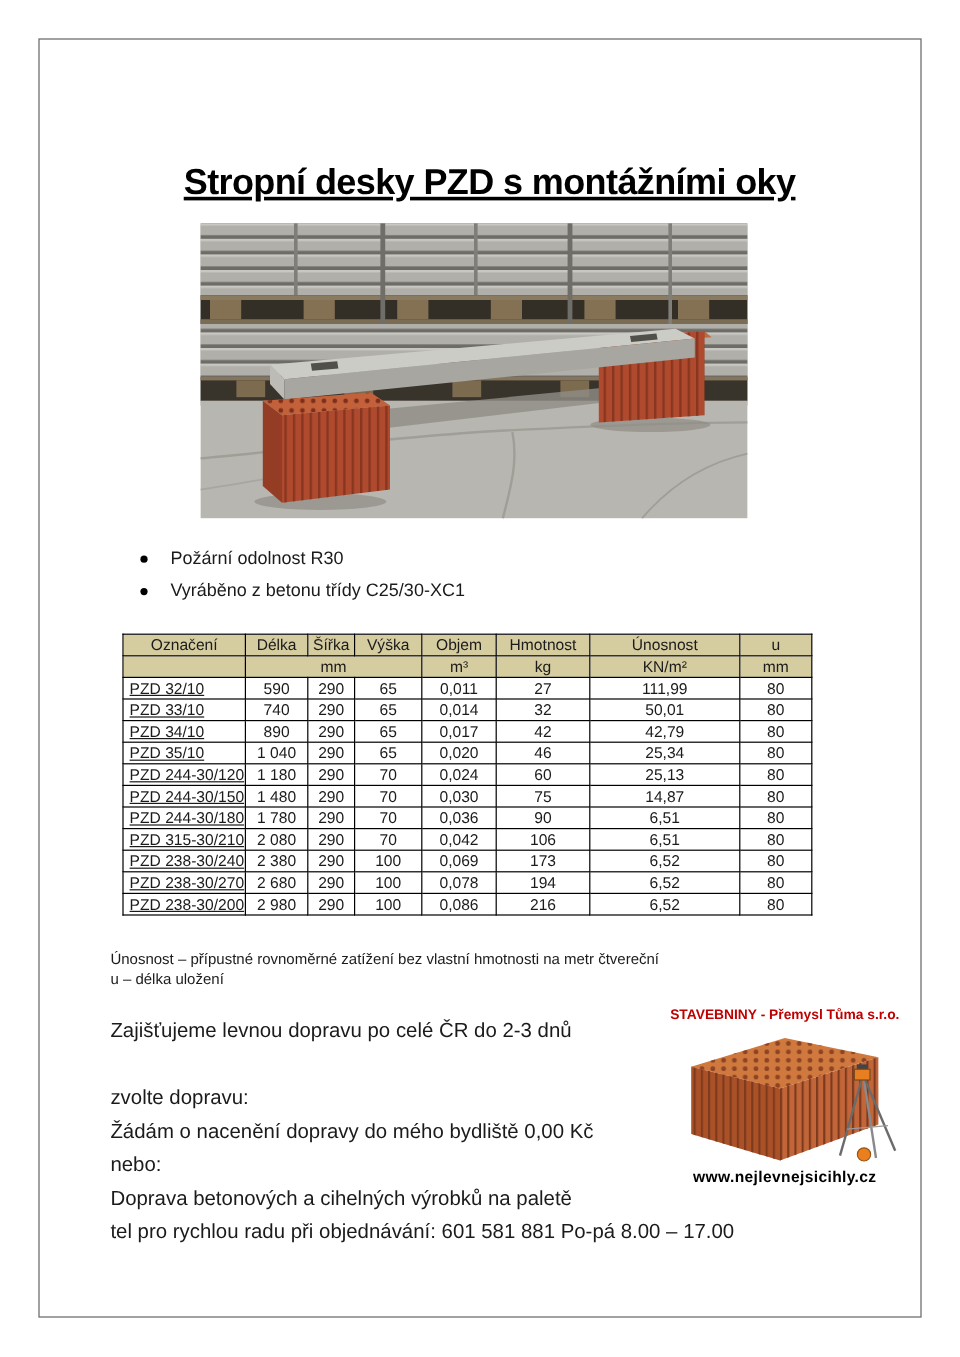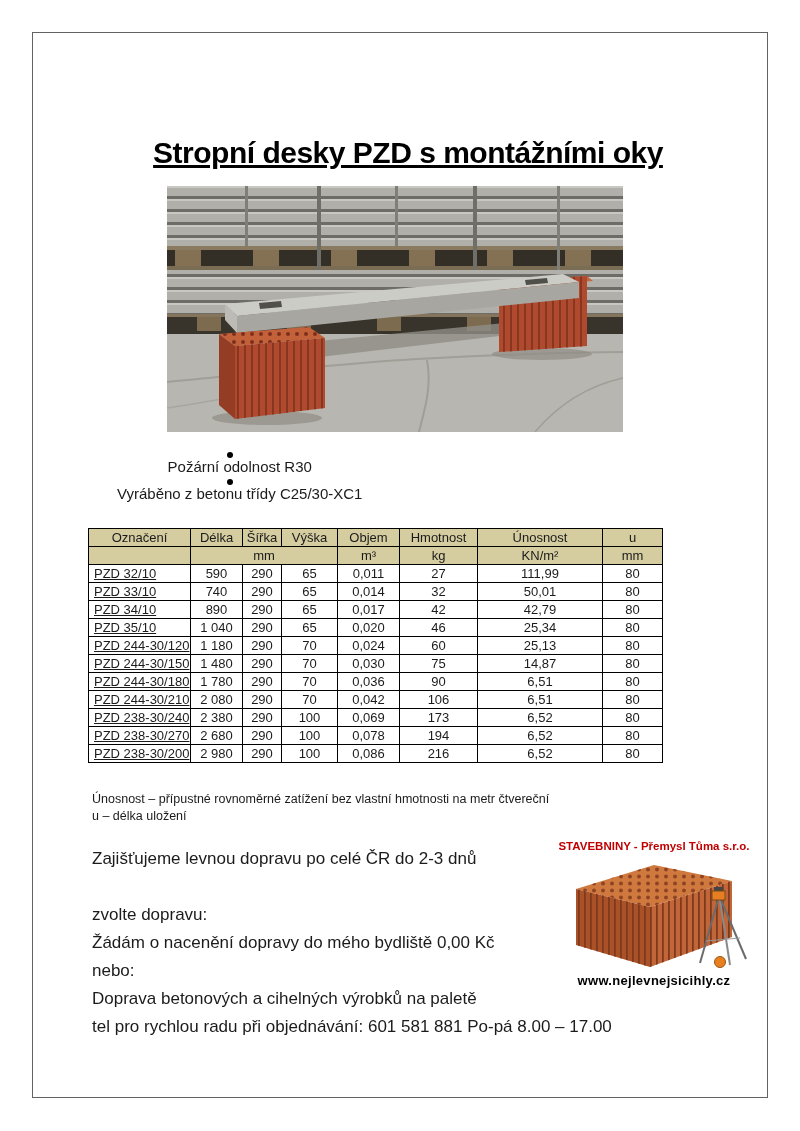--- a/index.html
+++ b/index.html
@@ -17,23 +17,23 @@
     text-decoration:underline; color:#000;
   }
   .photo {
     position:absolute; left:167px; top:186px; width:456px; height:246px;
   }
   .photo svg { display:block; width:100%; height:100%; }
   .bullets {
     position:absolute; left:117px; top:452px; margin:0; padding:0; list-style:none;
     font-size:15px;
   }
-  .bullet-item { display:flex; align-items:center; height:27px;flex-direction:column; }
+  .bullet-item { display:flex; align-items:center; height:27px; }
   .bullet-dot { width:6px; height:6px; border-radius:50%; background:#000; margin-right:19px; flex:0 0 auto; }
-  .table-wrap { position:absolute; left:88px; top:528px; }
+  .table-wrap { position:absolute; left:102px; top:528px; }
   table.spec { border-collapse:collapse; table-layout:fixed; width:574px; font-size:13px; }
   table.spec th, table.spec td {
     border:1px solid #000; padding:0 3px; height:17px; line-height:17px;
     text-align:center; font-weight:normal; white-space:nowrap; overflow:hidden;
   }
   table.spec thead th { background:#d5cca0; }
   table.spec tbody td:first-child { text-align:left; padding-left:5px;text-decoration:underline; }
   .footnotes { position:absolute; left:92px; top:791px; font-size:12.5px; line-height:17px; }
   .maintext { position:absolute; left:92px; top:845px; font-size:17px; line-height:28px; }
   .text-gap { height:28px; }
@@ -227,21 +227,21 @@
           <td>PZD 244-30/180</td>
           <td>1 780</td>
           <td>290</td>
           <td>70</td>
           <td>0,036</td>
           <td>90</td>
           <td>6,51</td>
           <td>80</td>
         </tr>
         <tr>
-          <td>PZD 244-30/210</td>
+          <td>PZD 315-30/210</td>
           <td>2 080</td>
           <td>290</td>
           <td>70</td>
           <td>0,042</td>
           <td>106</td>
           <td>6,51</td>
           <td>80</td>
         </tr>
         <tr>
           <td>PZD 238-30/240</td>

